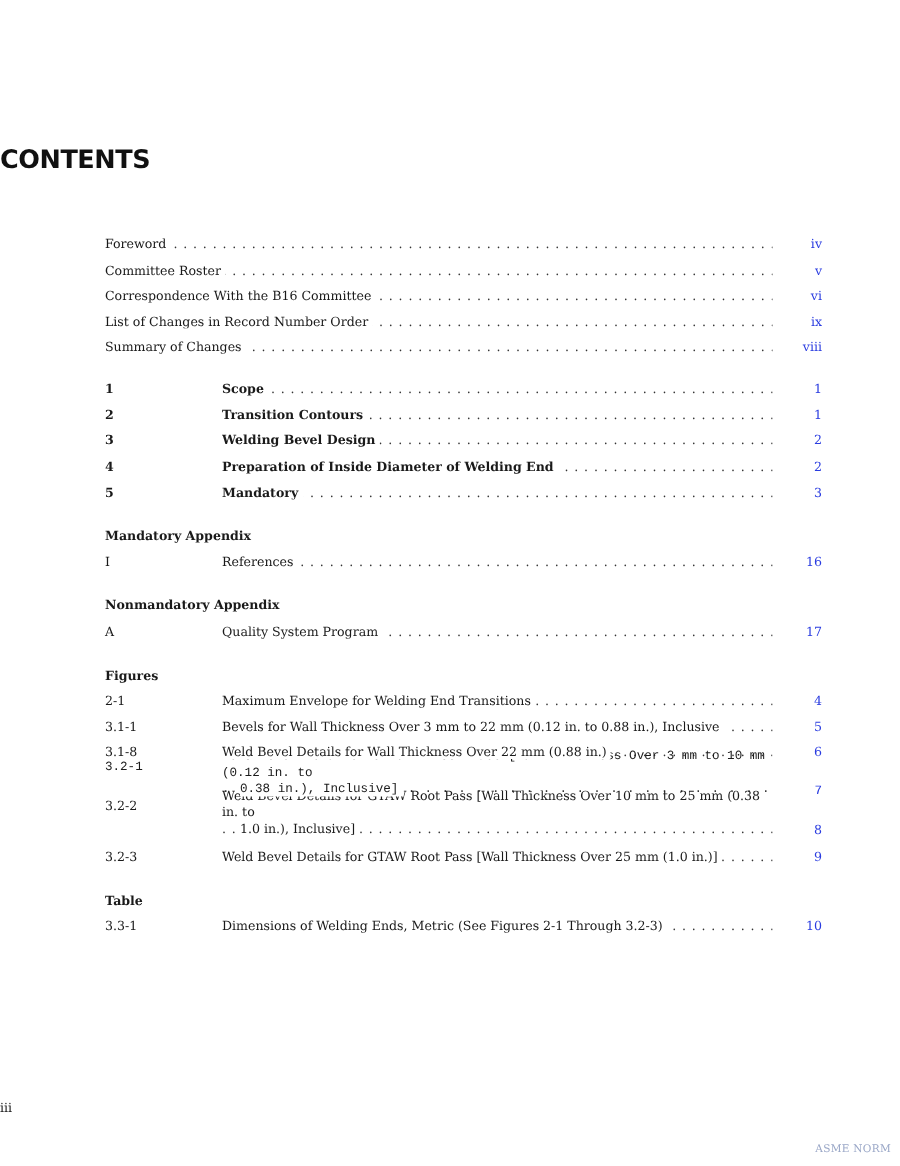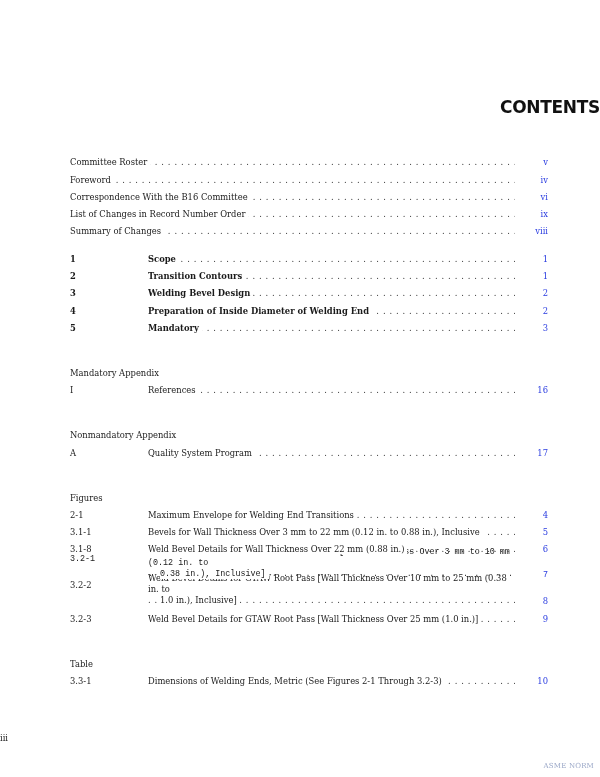--- a/index.html
+++ b/index.html
@@ -1,53 +1,53 @@
 <!DOCTYPE html>
 <html><head>
 <meta charset="utf-8">
 <style>
   html, body { margin:0; padding:0; background:#ffffff; }
   body { width:600px; height:777px; position:relative; overflow:hidden;
          font-family:"DejaVu Serif", "Liberation Serif", serif; color:#1a1a1a; }
-  .title { position:absolute; top:97px; left:0; width:600px; text-align:right;
+  .title { position:absolute; top:97px; left:0; width:600px; text-align:left;
            font-family:"DejaVu Sans", "Liberation Sans", sans-serif; font-weight:bold;
            font-size:17px; letter-spacing:-0.3px; color:#111; }
   .toc { position:absolute; left:70px; top:150px; width:478px; font-size:8.4px; }
   .row { position:relative; display:flex; align-items:flex-end; height:17.3px; }
   .row.two { height:22px; }
   .num { width:78px; flex:none; }
   .text { flex:1; position:relative; overflow:hidden; white-space:nowrap; }
   .text .lbl { background:#fff; padding-right:3px; position:relative; z-index:1; }
   .text::after { content:". . . . . . . . . . . . . . . . . . . . . . . . . . . . . . . . . . . . . . . . . . . . . . . . . . . . . . . . . . . . . . . . . . . . . . . . . . . . . . . . . . . . . . . . . . . . . . . . . . . . . . . . . . . . . . . . . ";
                  position:absolute; left:0; bottom:0; white-space:nowrap; color:#333; letter-spacing:0.6px; }
   .text .mask { position:absolute; right:0; top:0; bottom:0; width:3px; background:#fff; z-index:2; }
   .page { width:30px; text-align:right; flex:none; color:#2a3ce0; }
   .bold .num, .bold .lbl { font-weight:bold; }
-  .sec-head { font-weight:normal; height:17px; display:flex; align-items:flex-end; margin-top:28px; }
+  .sec-head { font-weight:bold; height:17px; display:flex; align-items:flex-end; margin-top:12px; }
   .gap { height:10px; }
   .ml { white-space:normal; line-height:11px; }
   .ml .line2 { padding-left:12px; display:block; position:relative; }
   .footer { position:absolute; top:733px; left:0; width:500px; text-align:left; font-size:8.4px; }
   .logo { position:absolute; right:6px; bottom:7px; font-size:7px; color:#9aa7c7;
           font-family:"DejaVu Serif", serif; letter-spacing:0.2px;text-align:right; }
 </style>
 </head>
 <body>
 
 <div class="title">CONTENTS</div>
 
 <div class="toc">
 
   <div class="row">
+    <div class="text"><span class="lbl">Foreword</span><span class="mask"></span></div>
+    <div class="page">iv</div>
+  </div>
+  <div class="row">
     <div class="text"><span class="lbl">Committee Roster</span><span class="mask"></span></div>
     <div class="page">v</div>
-  </div>
-  <div class="row">
-    <div class="text"><span class="lbl">Foreword</span><span class="mask"></span></div>
-    <div class="page">iv</div>
   </div>
   <div class="row">
     <div class="text"><span class="lbl">Correspondence With the B16 Committee</span><span class="mask"></span></div>
     <div class="page">vi</div>
   </div>
   <div class="row">
     <div class="text"><span class="lbl">List of Changes in Record Number Order</span><span class="mask"></span></div>
     <div class="page">ix</div>
   </div>
   <div class="row">

